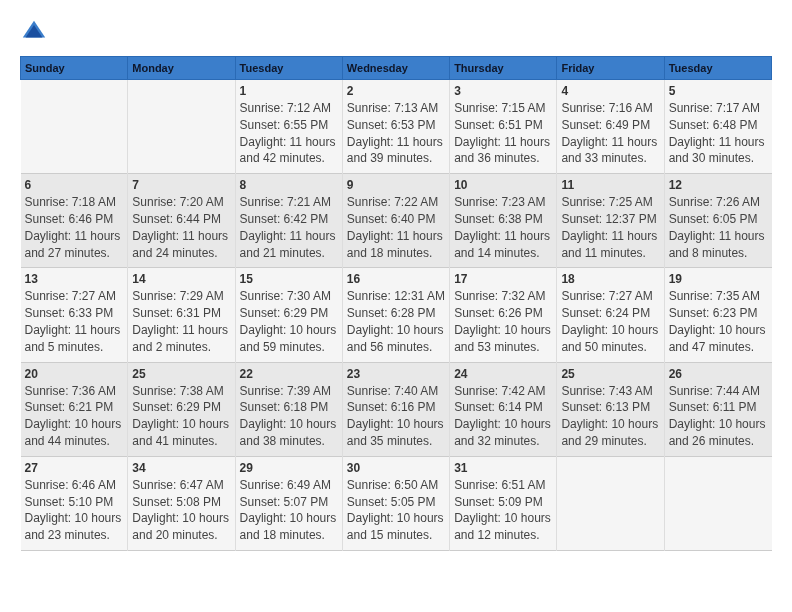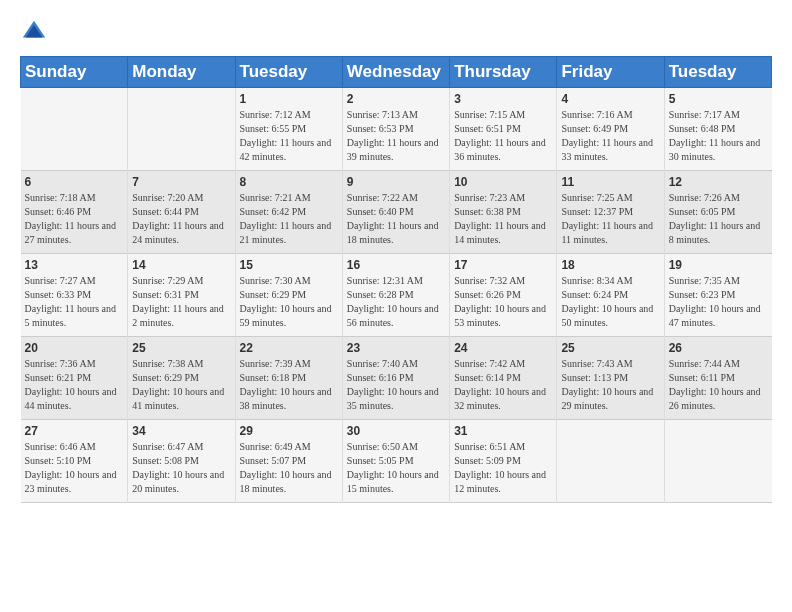--- a/index.html
+++ b/index.html
@@ -56,22 +56,22 @@
       font-size: 14px;
       color: #555;
     }
     table {
       width: 100%;
       border-collapse: collapse;
       table-layout: fixed;
     }
     thead tr th {
       background-color: #3b7ecb;
-      color: #ffffff;
-      font-size: 17px;
+      color: #0f172a;
+      font-size: 11px;
       font-weight: bold;
       padding: 5px 4px;
       text-align: left;
       border: 1px solid #2a6ab5;
     }
     tbody tr {
       border-bottom: 1px solid #ccc;
     }
     tbody tr:nth-child(odd) {
       background-color: #f5f5f5;
@@ -88,24 +88,23 @@
       height: 80px;
     }
     td:last-child { border-right: none; }
     .day-num {
       font-size: 12px;
       font-weight: bold;
       display: block;
       margin-bottom: 2px;
     }
     .day-info {
-      font-size: 10px;
+      font-size: 12px;
       line-height: 1.4;
       color: #444;
-      font-family: Liberation Serif, serif;
     }
     .empty { background: inherit; }
   </style>
 </head>
 <body>
 
 <div class="page">
   <div class="header">
     <div class="logo">
       <svg class="logo-icon" viewBox="0 0 40 40">
@@ -240,21 +239,21 @@
 Daylight: 10 hours and 56 minutes.</div>
           </td>
           <td>
             <span class="day-num">17</span>
             <div class="day-info">Sunrise: 7:32 AM
 Sunset: 6:26 PM
 Daylight: 10 hours and 53 minutes.</div>
           </td>
           <td>
             <span class="day-num">18</span>
-            <div class="day-info">Sunrise: 8:34 AM
+            <div class="day-info">Sunrise: 7:27 AM
 Sunset: 6:24 PM
 Daylight: 10 hours and 50 minutes.</div>
           </td>
           <td>
             <span class="day-num">19</span>
             <div class="day-info">Sunrise: 7:35 AM
 Sunset: 6:23 PM
 Daylight: 10 hours and 47 minutes.</div>
           </td>
         </tr>
@@ -285,21 +284,21 @@
           </td>
           <td>
             <span class="day-num">24</span>
             <div class="day-info">Sunrise: 7:42 AM
 Sunset: 6:14 PM
 Daylight: 10 hours and 32 minutes.</div>
           </td>
           <td>
             <span class="day-num">25</span>
             <div class="day-info">Sunrise: 7:43 AM
-Sunset: 1:13 PM
+Sunset: 6:13 PM
 Daylight: 10 hours and 29 minutes.</div>
           </td>
           <td>
             <span class="day-num">26</span>
             <div class="day-info">Sunrise: 7:44 AM
 Sunset: 6:11 PM
 Daylight: 10 hours and 26 minutes.</div>
           </td>
         </tr>
         <tr>

